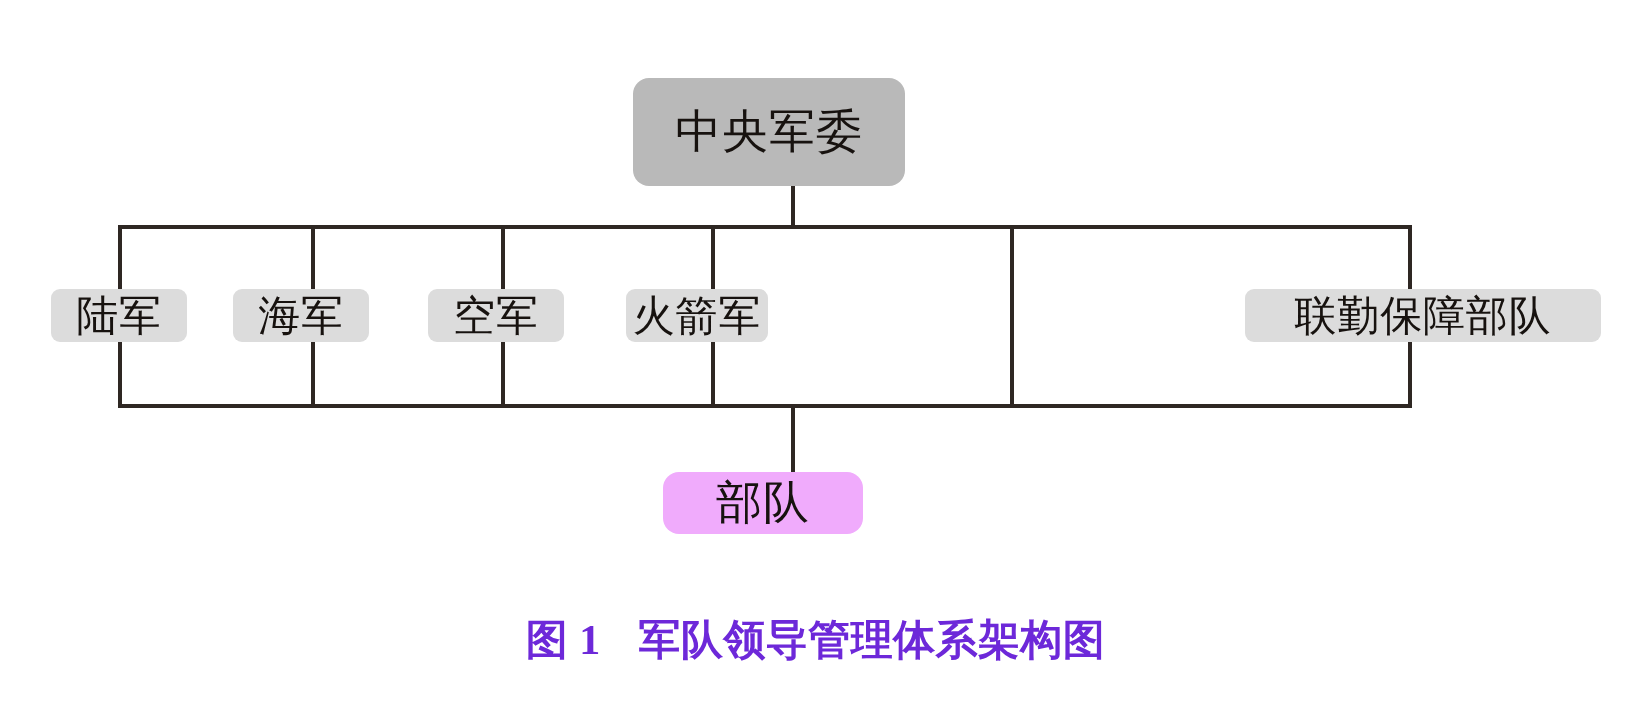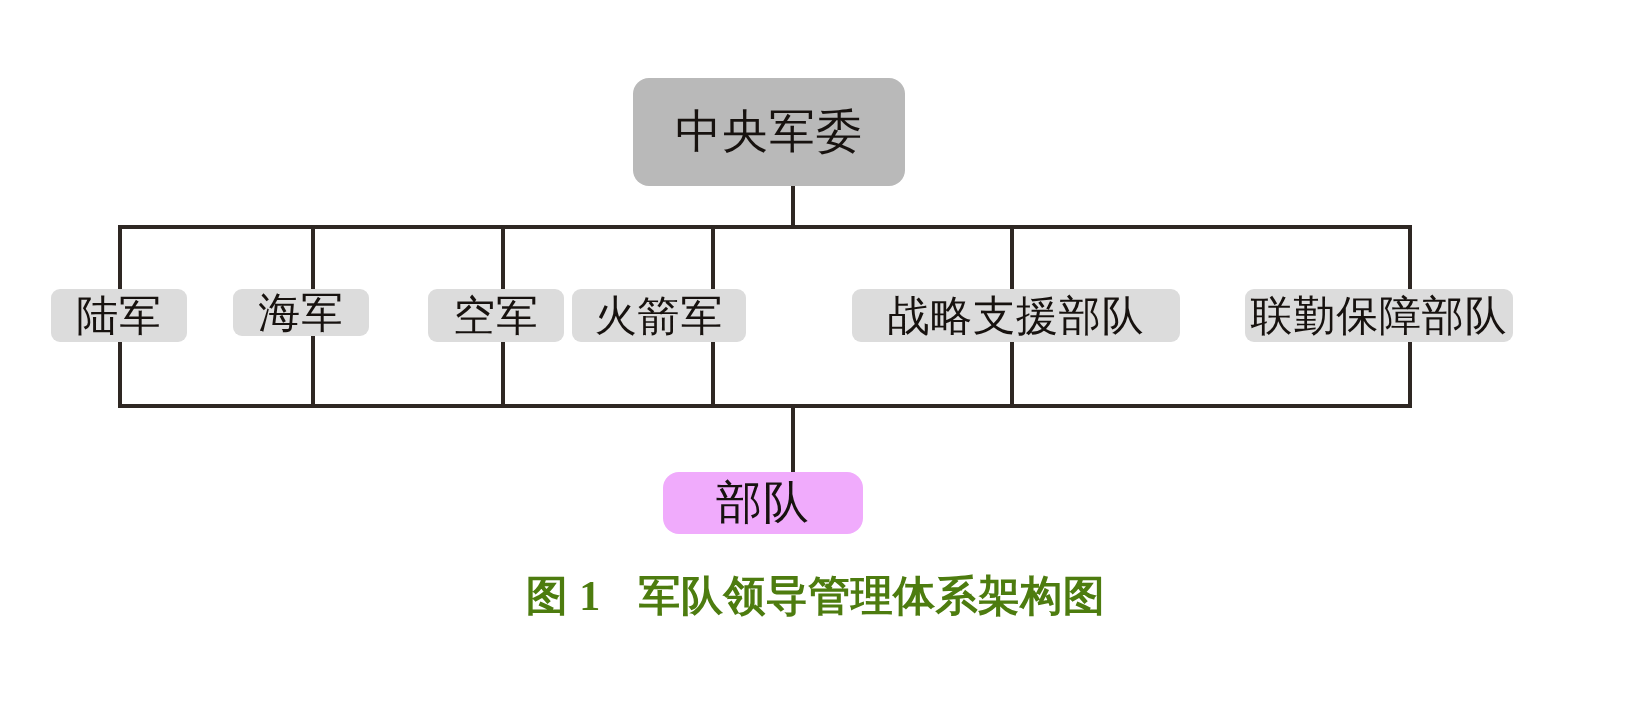--- a/index.html
+++ b/index.html
@@ -55,26 +55,26 @@
   .node-leaf {
     background: #f0abfc;
     border-radius: 16px;
     font-size: 46px;
   }
 
   
   #figure-caption {
     position: absolute;
     left: 0;
-    top: 568px;
+    top: 612px;
     width: 1631px;
     text-align: center;
     font-size: 42px;
     font-weight: bold;
-    color: #4d7c0f;
+    color: #6d28d9;
     letter-spacing: 0.01em;
   }
   #figure-caption .cap-gap {
     display: inline-block;
     width: 38px;
   }
 </style>
 </head>
 <body>
 
@@ -97,37 +97,34 @@
   <div class="line line-v" style="left:791px; top:404px; height:70px;"></div>
 
   <div class="node node-root" style="left:633px; top:58px; width:272px; height:108px;">
     <span>中央军委</span>
   </div>
 
   <div class="node node-branch" style="left:51px; top:289px; width:136px; height:53px;justify-content:center;">
     <span>陆军</span>
   </div>
 
-  <div class="node node-branch" style="left:233px; top:289px; width:136px; height:47px;">
+  <div class="node node-branch" style="left:233px; top:289px; width:136px; height:53px;">
     <span>海军</span>
   </div>
 
   <div class="node node-branch" style="left:428px; top:289px; width:136px; height:53px;">
     <span>空军</span>
   </div>
 
-  <div class="node node-branch" style="left:572px; top:289px; width:174px; height:53px;text-align:center;">
+  <div class="node node-branch" style="left:626px; top:289px; width:142px; height:53px;text-align:center;">
     <span>火箭军</span>
   </div>
 
-  <div class="node node-branch" style="left:852px; top:289px; width:328px; height:53px;">
-    <span>战略支援部队</span>
-  </div>
 
-  <div class="node node-branch" style="left:1245px; top:289px; width:268px; height:53px;">
+  <div class="node node-branch" style="left:1245px; top:289px; width:356px; height:53px;">
     <span>联勤保障部队</span>
   </div>
 
   <div class="node node-leaf" style="left:663px; top:472px; width:200px; height:62px;">
     <span>部队</span>
   </div>
 
   <div id="figure-caption">
     <span>图 1</span><span class="cap-gap"></span><span>军队领导管理体系架构图</span>
   </div>

